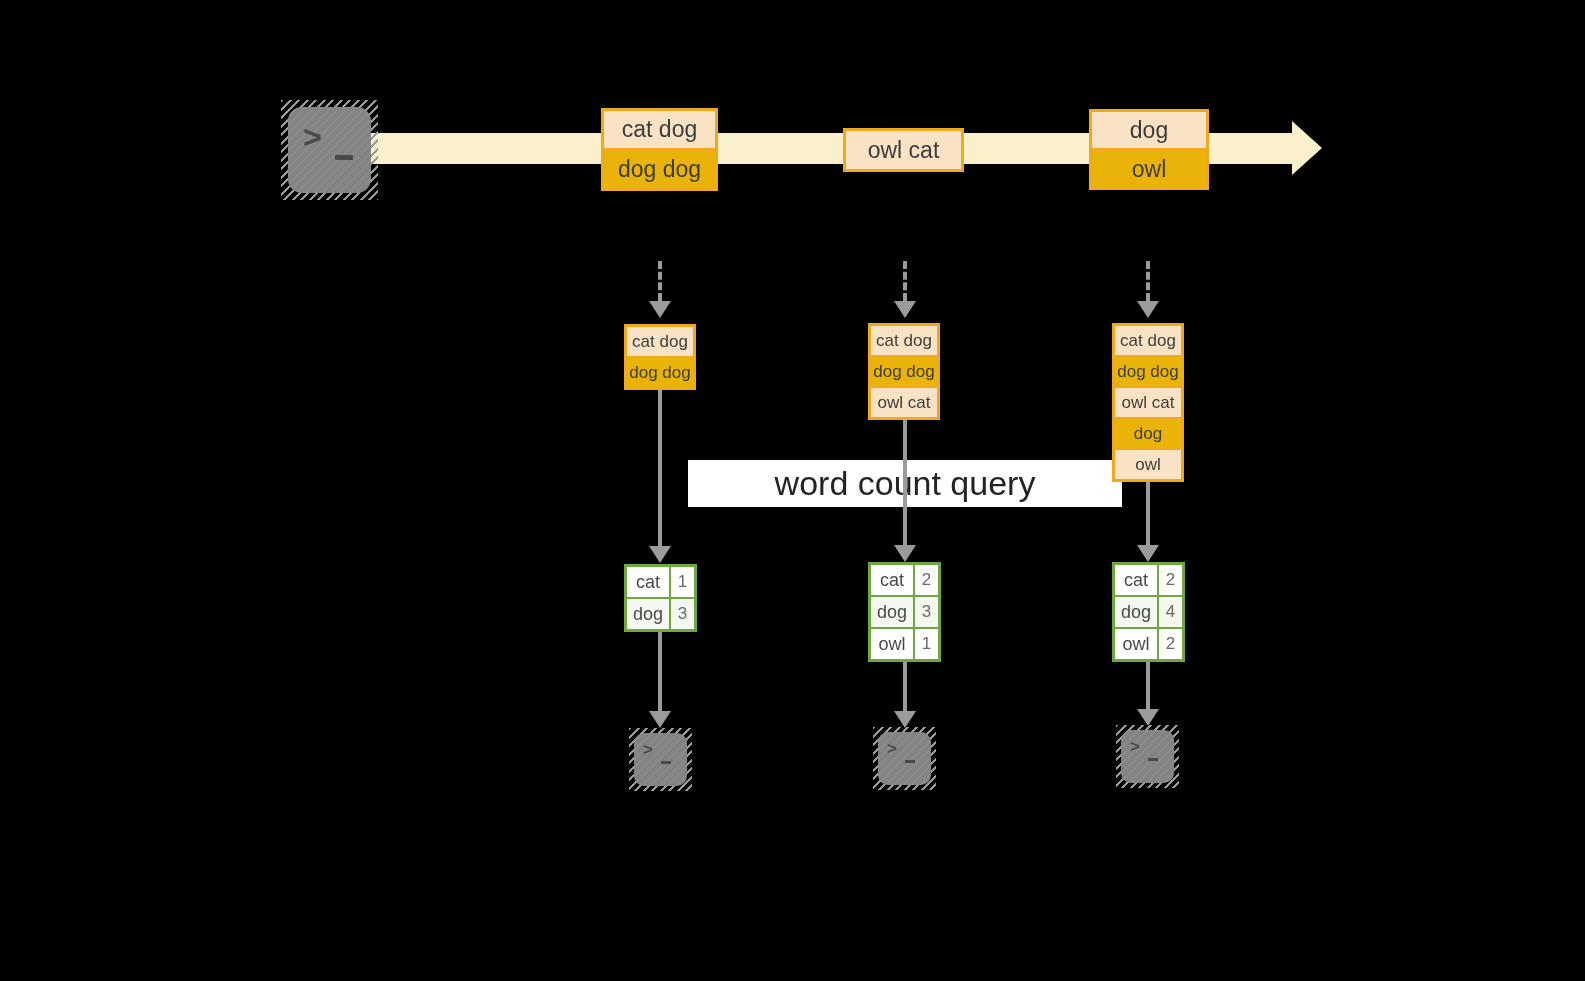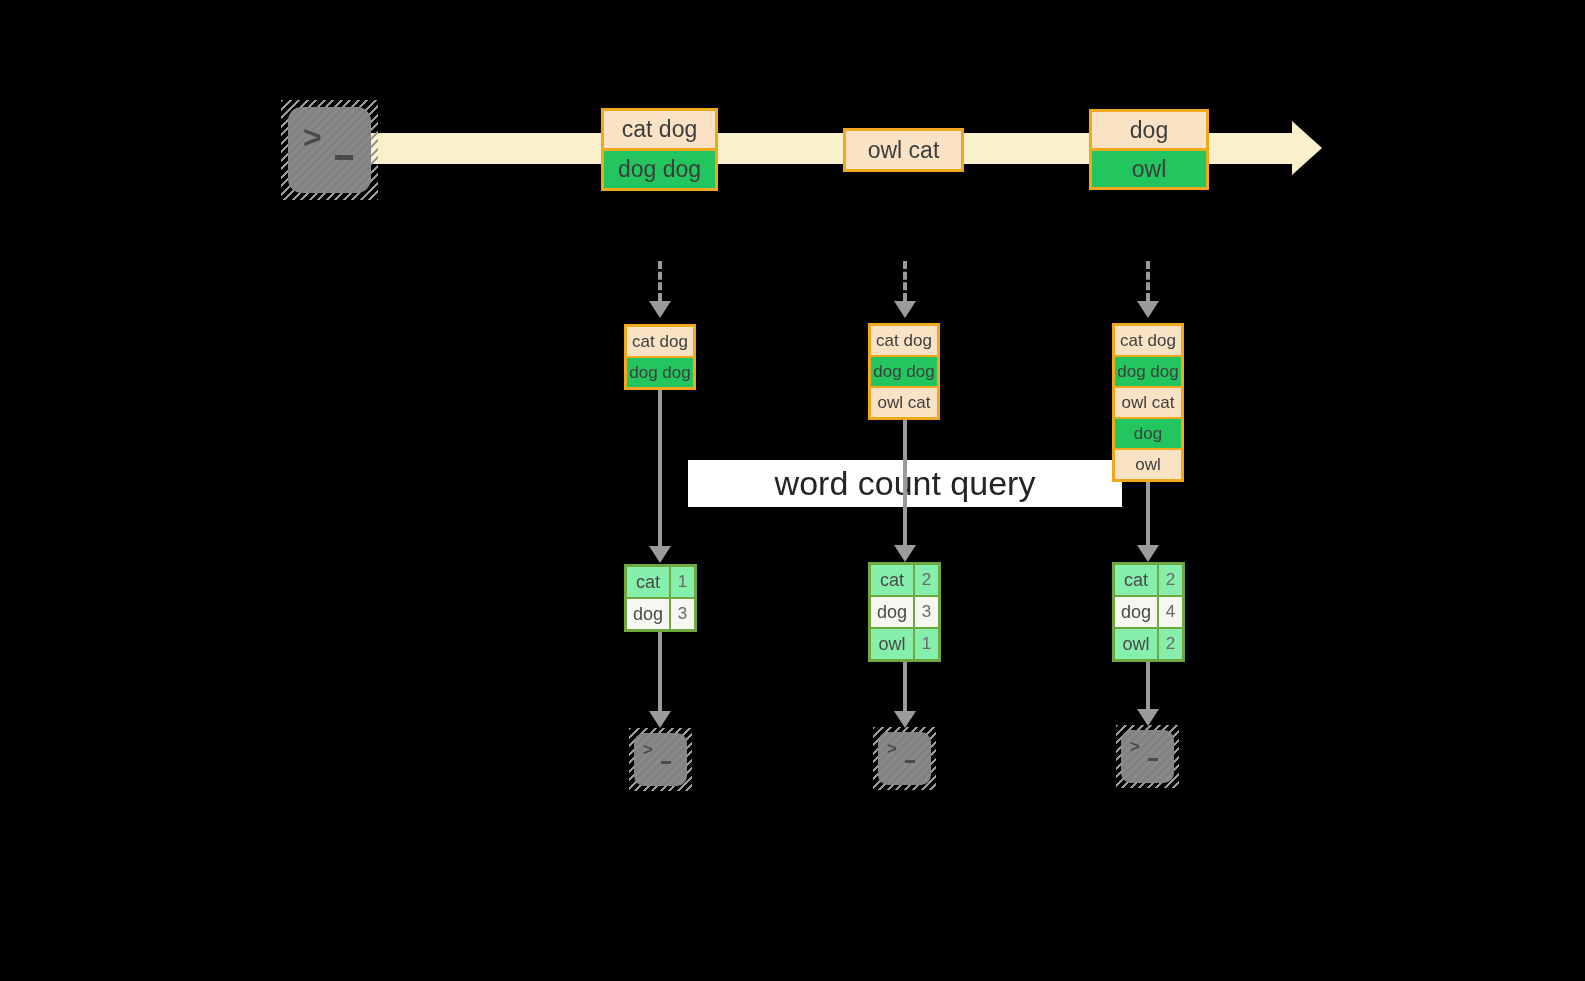--- a/index.html
+++ b/index.html
@@ -22,21 +22,21 @@
   .src .prompt{left:15px;top:14px;font-size:32px;}
   .underbar{position:absolute;background:#4a4a4a;}
   .src .underbar{left:47px;top:48px;width:18px;height:5px;}
   .out .prompt{left:9px;top:8px;font-size:17px;}
   .out .underbar{left:27px;top:28px;width:10px;height:3px;}
   
   .ebox{position:absolute;z-index:4;border:3px solid #F0A81C;box-sizing:border-box;background:#FDF4E6;}
   .erow{display:flex;align-items:center;justify-content:center;font-size:23px;color:#3c3c3c;}
   .erow + .erow{border-top:3px solid #F0A81C;}
   .peach{background:#FAE3C5;}
-  .cream{background:#22c55e;}
+  .cream{background:#eab308;}
   
   .dashline{position:absolute;width:0;z-index:3;border-left:4px dashed #9b9b9b;}
   .ahead{position:absolute;width:0;height:0;z-index:3;
          border-left:11px solid transparent;border-right:11px solid transparent;
          border-top:17px solid #9b9b9b;}
   
   .stack{position:absolute;width:72px;z-index:4;border:3px solid #F0A81C;box-sizing:border-box;}
   .srow{height:29px;display:flex;align-items:center;justify-content:center;font-size:17px;color:#3e3e3e;}
   .srow + .srow{border-top:2px solid #F0A81C;}
   
@@ -44,21 +44,21 @@
   
   .qband{position:absolute;left:688px;top:460px;width:434px;height:47px;background:#fff;z-index:2;
          display:flex;align-items:center;justify-content:center;font-size:34px;color:#242424;}
   
   .gtable{position:absolute;width:73px;z-index:4;border:3px solid #6FA83E;box-sizing:border-box;}
   .grow{display:flex;height:30px;}
   .grow + .grow{border-top:2px solid #6FA83E;}
   .gl{flex:1;border-right:2px solid #6FA83E;display:flex;align-items:center;justify-content:center;
       font-size:18px;color:#4a4a4a;}
   .gv{width:23px;display:flex;align-items:center;justify-content:center;font-size:17px;color:#6a6a6a;}
-  .gfill-a{background:#86efac;}
+  .gfill-a{background:#ffffff;}
   .gfill-b{background:#F4F8F0;}
 </style>
 </head>
 <body>
 
 <div class="canvas">
 
   <div class="band"></div>
   <div class="band-head"></div>
 

